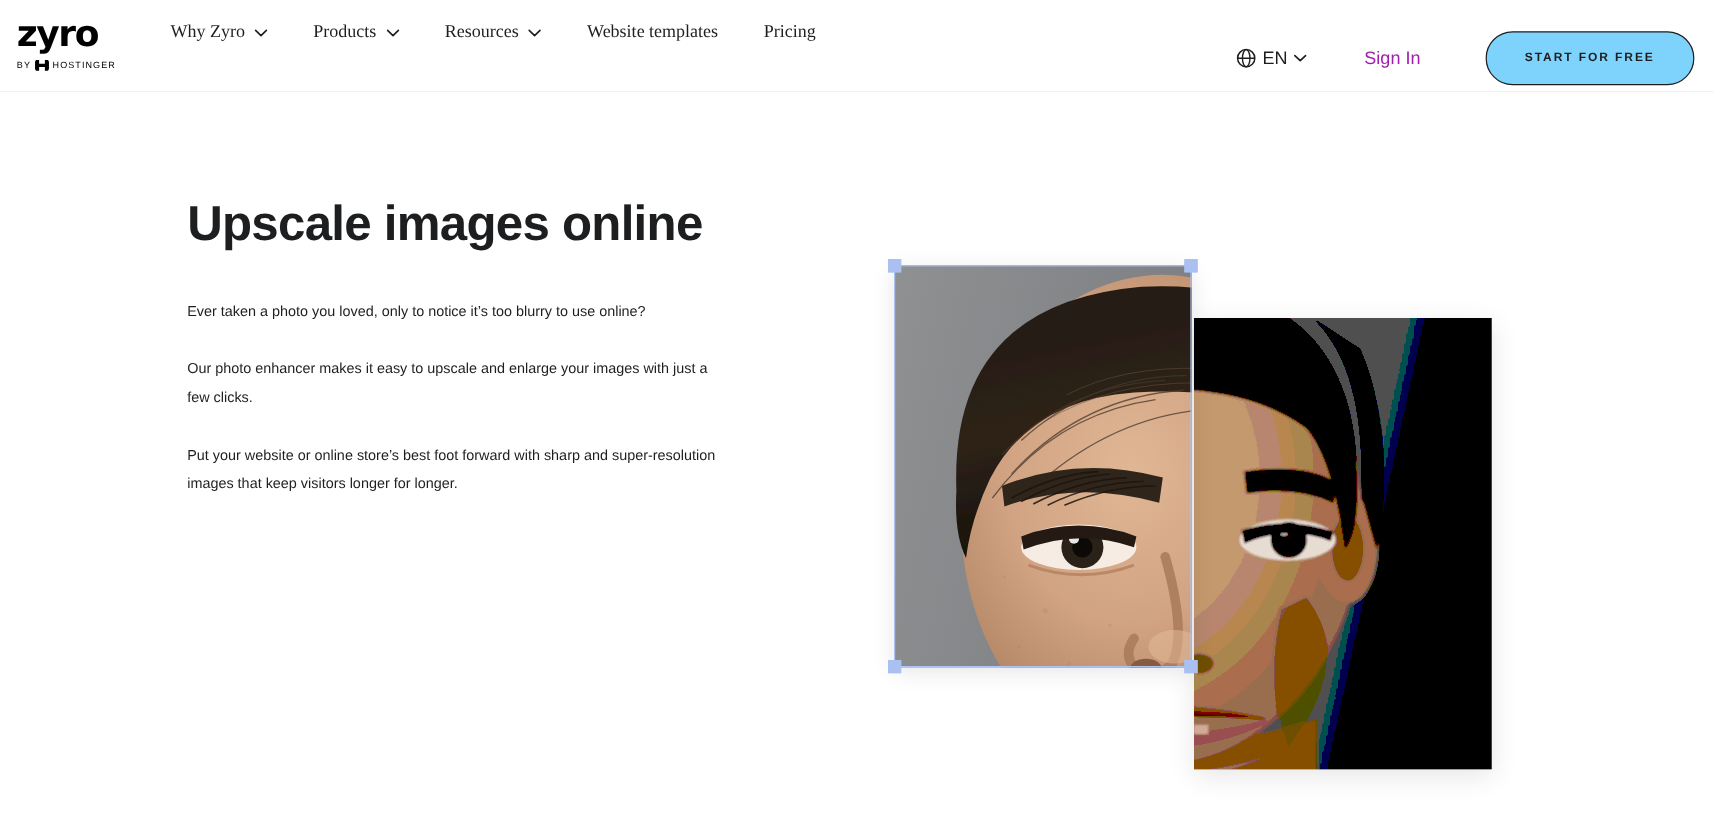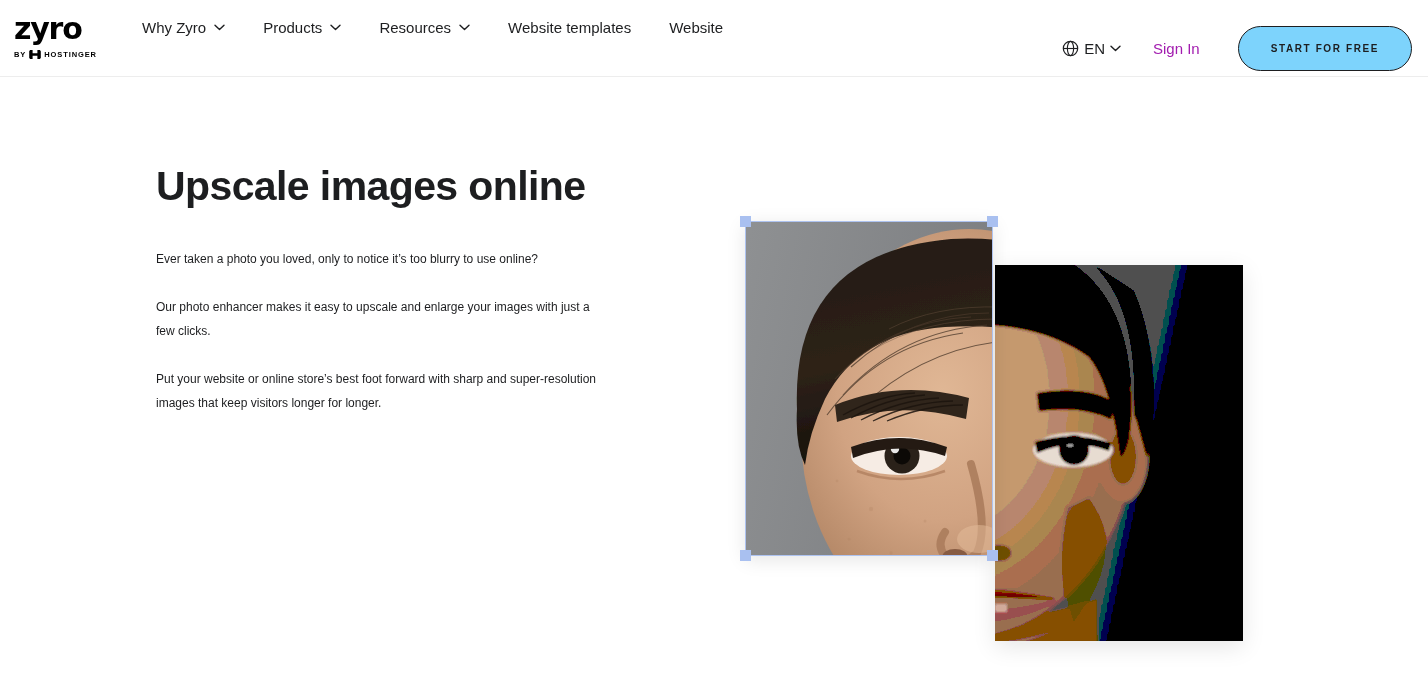--- a/index.html
+++ b/index.html
@@ -47,41 +47,42 @@
     letter-spacing: -1.2px;
     line-height: 1;
     color: #000000;
   }
   .logo-sub {
     margin-top: 5px;
     display: flex;
     align-items: center;
     gap: 3px;
     font-size: 7.5px;
-    font-weight: 700;
+    font-weight: 400;
     letter-spacing: 0.9px;
     color: #000000;
     font-family: "Liberation Sans", sans-serif;
   }
   .logo-sub .hmark {
     display: inline-block;
     width: 12px;
     height: 11px;
     position: relative;
   }
   .logo-sub .hmark svg { display:block; }
 
   .nav {
     position: absolute;
     left: 142px;
     top: 0;
     height: 55px;
     display: flex;
     align-items: center;
     gap: 0;
+    font-family: Liberation Serif, serif;
   }
   .nav-item {
     display: flex;
     align-items: center;
     gap: 8px;
     font-size: 15px;
     color: #1d1e20;
     padding: 0 18px 0 0;
     margin-right: 20px;
     cursor: pointer;
@@ -96,21 +97,21 @@
   }
   .chev svg { display: block; }
 
   .header-right {
     position: absolute;
     right: 6px;
     top: 0;
     height: 97px;
     display: flex;
     align-items: center;
-    gap: 0;
+    gap: 16px;
   }
   .lang {
     display: flex;
     align-items: center;
     gap: 5px;
     font-size: 15px;
     color: #1d1e20;
     cursor: pointer;
     margin-right: 32px;
   }
@@ -289,21 +290,21 @@
             <path d="M1 1.3 L5.5 5.6 L10 1.3" fill="none" stroke="#1d1e20" stroke-width="1.4" stroke-linecap="round" stroke-linejoin="round"></path>
           </svg>
       </span>
     </div>
 
     <div class="nav-item">
       <span>Website templates</span>
     </div>
 
     <div class="nav-item">
-      <span>Website</span>
+      <span>Pricing</span>
     </div>
 
   </nav>
 
   <div class="header-right">
 
     <div class="lang">
       <span>
         <svg class="globe" viewBox="0 0 18 18" aria-hidden="true">
           <circle cx="9" cy="9" r="7.6" fill="none" stroke="#1d1e20" stroke-width="1.3"></circle>

